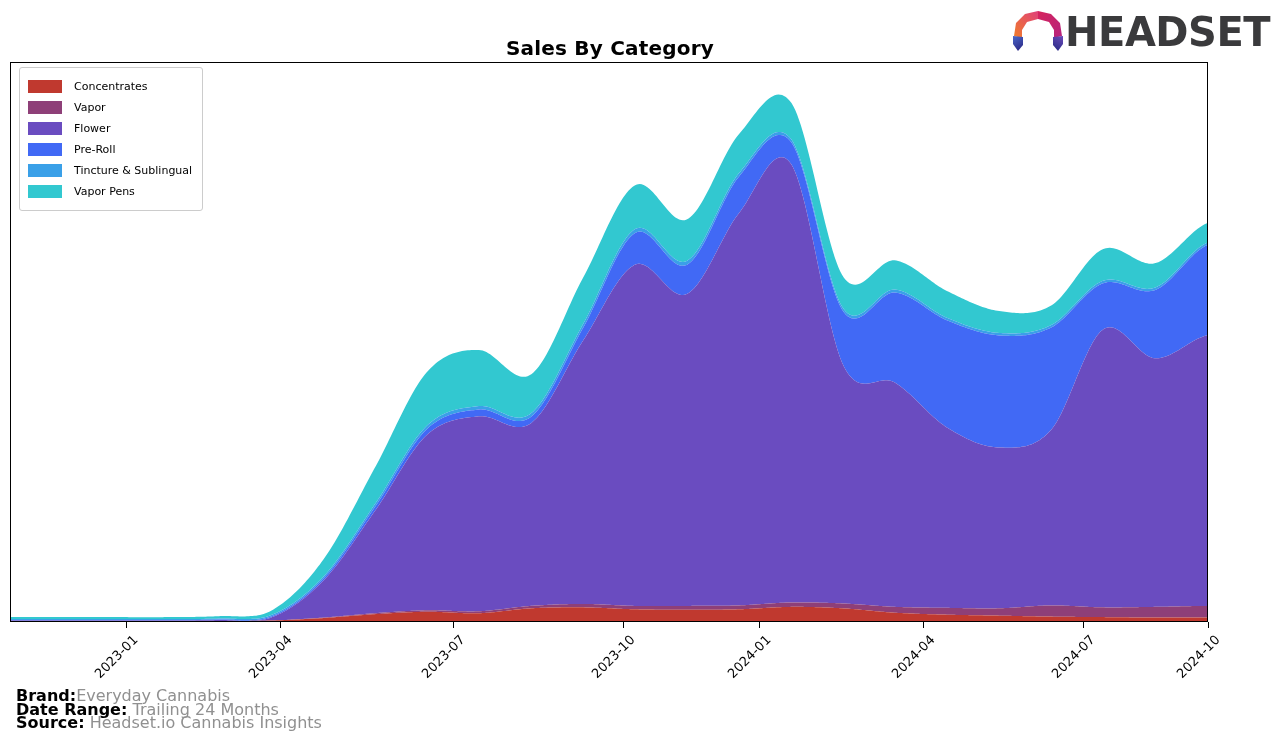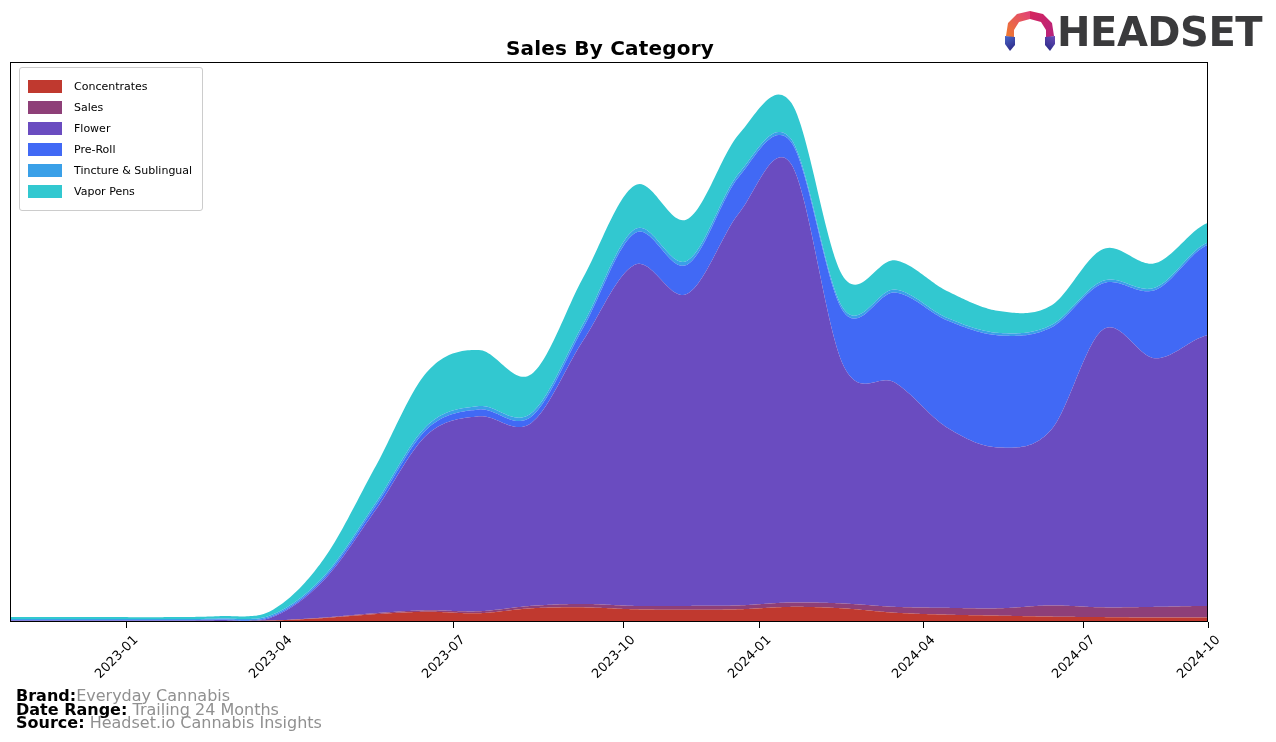--- a/index.html
+++ b/index.html
@@ -31,21 +31,21 @@
     text-align: center;
     font-size: 20px;
     font-weight: bold;
     color: #000000;
     letter-spacing: 0.2px;
   }
 
   
   #brand-logo {
     position: absolute;
-    right: 14px;
+    right: 6px;
     top: 8px;
     height: 48px;
     display: flex;
     align-items: center;
   }
   #brand-logo .logo-word {
     font-size: 40px;
     font-weight: bold;
     color: #3a3a3c;
     letter-spacing: -0.5px;
@@ -190,21 +190,21 @@
         <path d="M 0.00 558.00 L 1.87 558.00 L 3.74 558.00 L 5.62 558.00 L 7.49 558.00 L 9.36 558.00 L 11.23 558.00 L 13.10 558.00 L 14.97 558.00 L 16.85 558.00 L 18.72 558.00 L 20.59 558.00 L 22.46 558.00 L 24.33 558.00 L 26.20 558.00 L 28.08 558.00 L 29.95 558.00 L 31.82 558.00 L 33.69 558.00 L 35.56 558.00 L 37.43 558.00 L 39.31 558.00 L 41.18 558.00 L 43.05 558.00 L 44.92 558.00 L 46.79 558.00 L 48.66 558.00 L 50.54 558.00 L 52.41 558.00 L 54.28 558.00 L 56.15 558.00 L 58.02 558.00 L 59.89 558.00 L 61.77 558.00 L 63.64 558.00 L 65.51 558.00 L 67.38 558.00 L 69.25 558.00 L 71.12 558.00 L 73.00 558.00 L 74.87 558.00 L 76.74 558.00 L 78.61 558.00 L 80.48 558.00 L 82.35 558.00 L 84.23 558.00 L 86.10 558.00 L 87.97 558.00 L 89.84 558.00 L 91.71 558.00 L 93.58 558.00 L 95.46 558.00 L 97.33 558.00 L 99.20 558.00 L 101.07 558.00 L 102.94 558.00 L 104.81 558.00 L 106.69 558.00 L 108.56 558.00 L 110.43 558.00 L 112.30 558.00 L 114.17 558.00 L 116.04 558.00 L 117.92 558.00 L 119.79 558.00 L 121.66 558.00 L 123.53 558.00 L 125.40 558.00 L 127.27 558.00 L 129.15 558.00 L 131.02 558.00 L 132.89 558.00 L 134.76 558.00 L 136.63 558.00 L 138.50 558.00 L 140.38 558.00 L 142.25 558.00 L 144.12 558.00 L 145.99 558.00 L 147.86 558.00 L 149.73 558.00 L 151.61 558.00 L 153.48 558.00 L 155.35 558.00 L 157.22 558.00 L 159.09 558.00 L 160.96 558.00 L 162.84 558.00 L 164.71 558.00 L 166.58 558.00 L 168.45 558.00 L 170.32 558.00 L 172.19 558.00 L 174.07 558.00 L 175.94 558.00 L 177.81 558.00 L 179.68 558.00 L 181.55 558.00 L 183.42 558.00 L 185.30 558.00 L 187.17 558.00 L 189.04 558.00 L 190.91 558.00 L 192.78 558.00 L 194.65 558.00 L 196.53 558.00 L 198.40 558.00 L 200.27 558.00 L 202.14 558.00 L 204.01 558.00 L 205.88 558.00 L 207.76 558.00 L 209.63 557.99 L 211.50 557.99 L 213.37 557.98 L 215.24 557.97 L 217.11 557.97 L 218.99 557.96 L 220.86 557.96 L 222.73 557.95 L 224.60 557.95 L 226.47 557.94 L 228.34 557.94 L 230.22 557.93 L 232.09 557.92 L 233.96 557.91 L 235.83 557.90 L 237.70 557.88 L 239.57 557.87 L 241.45 557.85 L 243.32 557.83 L 245.19 557.81 L 247.06 557.78 L 248.93 557.75 L 250.80 557.72 L 252.68 557.69 L 254.55 557.65 L 256.42 557.61 L 258.29 557.56 L 260.16 557.51 L 262.03 557.45 L 263.91 557.40 L 265.78 557.34 L 267.65 557.27 L 269.52 557.21 L 271.39 557.14 L 273.26 557.06 L 275.14 556.99 L 277.01 556.91 L 278.88 556.83 L 280.75 556.75 L 282.62 556.67 L 284.49 556.58 L 286.37 556.49 L 288.24 556.40 L 290.11 556.30 L 291.98 556.21 L 293.85 556.11 L 295.72 556.01 L 297.60 555.91 L 299.47 555.81 L 301.34 555.70 L 303.21 555.60 L 305.08 555.49 L 306.95 555.38 L 308.83 555.27 L 310.70 555.15 L 312.57 555.04 L 314.44 554.92 L 316.31 554.80 L 318.18 554.67 L 320.06 554.54 L 321.93 554.40 L 323.80 554.26 L 325.67 554.12 L 327.54 553.97 L 329.41 553.82 L 331.29 553.67 L 333.16 553.52 L 335.03 553.37 L 336.90 553.22 L 338.77 553.06 L 340.64 552.91 L 342.52 552.76 L 344.39 552.60 L 346.26 552.45 L 348.13 552.31 L 350.00 552.16 L 351.87 552.02 L 353.75 551.88 L 355.62 551.74 L 357.49 551.60 L 359.36 551.48 L 361.23 551.35 L 363.10 551.23 L 364.98 551.12 L 366.85 551.00 L 368.72 550.89 L 370.59 550.77 L 372.46 550.65 L 374.33 550.54 L 376.21 550.42 L 378.08 550.31 L 379.95 550.19 L 381.82 550.08 L 383.69 549.97 L 385.56 549.87 L 387.44 549.76 L 389.31 549.66 L 391.18 549.56 L 393.05 549.47 L 394.92 549.38 L 396.79 549.29 L 398.67 549.21 L 400.54 549.13 L 402.41 549.06 L 404.28 549.00 L 406.15 548.94 L 408.03 548.88 L 409.90 548.84 L 411.77 548.80 L 413.64 548.77 L 415.51 548.74 L 417.38 548.73 L 419.26 548.74 L 421.13 548.76 L 423.00 548.79 L 424.87 548.84 L 426.74 548.90 L 428.61 548.96 L 430.49 549.04 L 432.36 549.13 L 434.23 549.22 L 436.10 549.31 L 437.97 549.41 L 439.84 549.51 L 441.72 549.61 L 443.59 549.71 L 445.46 549.80 L 447.33 549.89 L 449.20 549.98 L 451.07 550.06 L 452.95 550.13 L 454.82 550.18 L 456.69 550.23 L 458.56 550.27 L 460.43 550.29 L 462.30 550.30 L 464.18 550.28 L 466.05 550.25 L 467.92 550.20 L 469.79 550.13 L 471.66 550.04 L 473.53 549.93 L 475.41 549.81 L 477.28 549.66 L 479.15 549.51 L 481.02 549.34 L 482.89 549.15 L 484.76 548.96 L 486.64 548.76 L 488.51 548.55 L 490.38 548.34 L 492.25 548.12 L 494.12 547.90 L 495.99 547.68 L 497.87 547.46 L 499.74 547.24 L 501.61 547.02 L 503.48 546.81 L 505.35 546.60 L 507.22 546.40 L 509.10 546.20 L 510.97 546.02 L 512.84 545.85 L 514.71 545.69 L 516.58 545.55 L 518.45 545.42 L 520.33 545.31 L 522.20 545.21 L 524.07 545.11 L 525.94 545.02 L 527.81 544.94 L 529.68 544.86 L 531.56 544.79 L 533.43 544.73 L 535.30 544.67 L 537.17 544.61 L 539.04 544.56 L 540.91 544.51 L 542.79 544.47 L 544.66 544.44 L 546.53 544.41 L 548.40 544.38 L 550.27 544.35 L 552.14 544.34 L 554.02 544.32 L 555.89 544.31 L 557.76 544.30 L 559.63 544.30 L 561.50 544.30 L 563.37 544.30 L 565.25 544.31 L 567.12 544.32 L 568.99 544.33 L 570.86 544.34 L 572.73 544.36 L 574.60 544.39 L 576.48 544.42 L 578.35 544.46 L 580.22 544.51 L 582.09 544.57 L 583.96 544.63 L 585.83 544.70 L 587.71 544.77 L 589.58 544.85 L 591.45 544.93 L 593.32 545.02 L 595.19 545.10 L 597.06 545.19 L 598.94 545.28 L 600.81 545.37 L 602.68 545.46 L 604.55 545.55 L 606.42 545.64 L 608.29 545.73 L 610.17 545.81 L 612.04 545.89 L 613.91 545.97 L 615.78 546.05 L 617.65 546.11 L 619.52 546.18 L 621.40 546.23 L 623.27 546.28 L 625.14 546.33 L 627.01 546.37 L 628.88 546.41 L 630.75 546.44 L 632.63 546.48 L 634.50 546.51 L 636.37 546.54 L 638.24 546.57 L 640.11 546.59 L 641.98 546.62 L 643.86 546.64 L 645.73 546.66 L 647.60 546.68 L 649.47 546.69 L 651.34 546.71 L 653.21 546.72 L 655.09 546.73 L 656.96 546.75 L 658.83 546.75 L 660.70 546.76 L 662.57 546.77 L 664.44 546.78 L 666.32 546.78 L 668.19 546.78 L 670.06 546.79 L 671.93 546.79 L 673.80 546.79 L 675.67 546.79 L 677.55 546.79 L 679.42 546.79 L 681.29 546.79 L 683.16 546.79 L 685.03 546.79 L 686.90 546.79 L 688.78 546.78 L 690.65 546.78 L 692.52 546.77 L 694.39 546.77 L 696.26 546.76 L 698.13 546.75 L 700.01 546.74 L 701.88 546.73 L 703.75 546.72 L 705.62 546.70 L 707.49 546.68 L 709.36 546.66 L 711.24 546.64 L 713.11 546.61 L 714.98 546.58 L 716.85 546.55 L 718.72 546.52 L 720.59 546.48 L 722.47 546.44 L 724.34 546.40 L 726.21 546.35 L 728.08 546.30 L 729.95 546.24 L 731.82 546.17 L 733.70 546.10 L 735.57 546.02 L 737.44 545.93 L 739.31 545.83 L 741.18 545.73 L 743.05 545.62 L 744.93 545.51 L 746.80 545.40 L 748.67 545.29 L 750.54 545.17 L 752.41 545.06 L 754.28 544.94 L 756.16 544.83 L 758.03 544.72 L 759.90 544.61 L 761.77 544.51 L 763.64 544.41 L 765.51 544.32 L 767.39 544.23 L 769.26 544.15 L 771.13 544.08 L 773.00 544.01 L 774.87 543.96 L 776.74 543.91 L 778.62 543.88 L 780.49 543.86 L 782.36 543.85 L 784.23 543.84 L 786.10 543.84 L 787.97 543.85 L 789.85 543.86 L 791.72 543.87 L 793.59 543.90 L 795.46 543.92 L 797.33 543.96 L 799.21 543.99 L 801.08 544.04 L 802.95 544.08 L 804.82 544.13 L 806.69 544.19 L 808.56 544.25 L 810.44 544.32 L 812.31 544.39 L 814.18 544.46 L 816.05 544.54 L 817.92 544.62 L 819.79 544.70 L 821.67 544.79 L 823.54 544.88 L 825.41 544.97 L 827.28 545.07 L 829.15 545.17 L 831.02 545.27 L 832.90 545.38 L 834.77 545.49 L 836.64 545.62 L 838.51 545.75 L 840.38 545.90 L 842.25 546.04 L 844.13 546.20 L 846.00 546.36 L 847.87 546.53 L 849.74 546.70 L 851.61 546.88 L 853.48 547.05 L 855.36 547.23 L 857.23 547.42 L 859.10 547.60 L 860.97 547.78 L 862.84 547.96 L 864.71 548.14 L 866.59 548.32 L 868.46 548.49 L 870.33 548.66 L 872.20 548.83 L 874.07 548.99 L 875.94 549.14 L 877.82 549.29 L 879.69 549.43 L 881.56 549.56 L 883.43 549.68 L 885.30 549.79 L 887.17 549.90 L 889.05 550.00 L 890.92 550.10 L 892.79 550.20 L 894.66 550.29 L 896.53 550.37 L 898.40 550.46 L 900.28 550.54 L 902.15 550.61 L 904.02 550.69 L 905.89 550.76 L 907.76 550.82 L 909.63 550.89 L 911.51 550.95 L 913.38 551.01 L 915.25 551.07 L 917.12 551.13 L 918.99 551.19 L 920.86 551.24 L 922.74 551.29 L 924.61 551.35 L 926.48 551.40 L 928.35 551.45 L 930.22 551.50 L 932.09 551.56 L 933.97 551.61 L 935.84 551.66 L 937.71 551.71 L 939.58 551.76 L 941.45 551.81 L 943.32 551.85 L 945.20 551.89 L 947.07 551.94 L 948.94 551.97 L 950.81 552.01 L 952.68 552.05 L 954.55 552.08 L 956.43 552.12 L 958.30 552.15 L 960.17 552.18 L 962.04 552.21 L 963.91 552.24 L 965.78 552.27 L 967.66 552.30 L 969.53 552.33 L 971.40 552.36 L 973.27 552.39 L 975.14 552.42 L 977.01 552.45 L 978.89 552.48 L 980.76 552.51 L 982.63 552.54 L 984.50 552.58 L 986.37 552.61 L 988.24 552.64 L 990.12 552.68 L 991.99 552.71 L 993.86 552.75 L 995.73 552.79 L 997.60 552.83 L 999.47 552.86 L 1001.35 552.90 L 1003.22 552.94 L 1005.09 552.98 L 1006.96 553.01 L 1008.83 553.05 L 1010.70 553.09 L 1012.58 553.13 L 1014.45 553.17 L 1016.32 553.20 L 1018.19 553.24 L 1020.06 553.28 L 1021.93 553.31 L 1023.81 553.35 L 1025.68 553.38 L 1027.55 553.41 L 1029.42 553.45 L 1031.29 553.48 L 1033.16 553.51 L 1035.04 553.54 L 1036.91 553.57 L 1038.78 553.60 L 1040.65 553.62 L 1042.52 553.65 L 1044.39 553.67 L 1046.27 553.69 L 1048.14 553.72 L 1050.01 553.74 L 1051.88 553.76 L 1053.75 553.78 L 1055.62 553.80 L 1057.50 553.81 L 1059.37 553.83 L 1061.24 553.85 L 1063.11 553.86 L 1064.98 553.88 L 1066.85 553.89 L 1068.73 553.91 L 1070.60 553.92 L 1072.47 553.94 L 1074.34 553.95 L 1076.21 553.97 L 1078.08 553.98 L 1079.96 554.00 L 1081.83 554.01 L 1083.70 554.03 L 1085.57 554.04 L 1087.44 554.06 L 1089.31 554.08 L 1091.19 554.09 L 1093.06 554.11 L 1094.93 554.13 L 1096.80 554.15 L 1098.67 554.17 L 1100.54 554.19 L 1102.42 554.21 L 1104.29 554.23 L 1106.16 554.25 L 1108.03 554.27 L 1109.90 554.29 L 1111.77 554.31 L 1113.65 554.33 L 1115.52 554.35 L 1117.39 554.37 L 1119.26 554.39 L 1121.13 554.41 L 1123.00 554.43 L 1124.88 554.44 L 1126.75 554.46 L 1128.62 554.48 L 1130.49 554.50 L 1132.36 554.51 L 1134.23 554.53 L 1136.11 554.54 L 1137.98 554.55 L 1139.85 554.57 L 1141.72 554.58 L 1143.59 554.59 L 1145.46 554.59 L 1147.34 554.60 L 1149.21 554.61 L 1151.08 554.61 L 1152.95 554.62 L 1154.82 554.62 L 1156.69 554.62 L 1158.57 554.62 L 1160.44 554.62 L 1162.31 554.62 L 1164.18 554.62 L 1166.05 554.62 L 1167.92 554.62 L 1169.80 554.62 L 1171.67 554.62 L 1173.54 554.61 L 1175.41 554.61 L 1177.28 554.61 L 1179.15 554.61 L 1181.03 554.60 L 1182.90 554.60 L 1184.77 554.60 L 1186.64 554.59 L 1188.51 554.59 L 1190.38 554.59 L 1192.26 554.59 L 1194.13 554.59 L 1196.00 554.59 L 1196.00 558.00 L 1194.13 558.00 L 1192.26 558.00 L 1190.38 558.00 L 1188.51 558.00 L 1186.64 558.00 L 1184.77 558.00 L 1182.90 558.00 L 1181.03 558.00 L 1179.15 558.00 L 1177.28 558.00 L 1175.41 558.00 L 1173.54 558.00 L 1171.67 558.00 L 1169.80 558.00 L 1167.92 558.00 L 1166.05 558.00 L 1164.18 558.00 L 1162.31 558.00 L 1160.44 558.00 L 1158.57 558.00 L 1156.69 558.00 L 1154.82 558.00 L 1152.95 558.00 L 1151.08 558.00 L 1149.21 558.00 L 1147.34 558.00 L 1145.46 558.00 L 1143.59 558.00 L 1141.72 558.00 L 1139.85 558.00 L 1137.98 558.00 L 1136.11 558.00 L 1134.23 558.00 L 1132.36 558.00 L 1130.49 558.00 L 1128.62 558.00 L 1126.75 558.00 L 1124.88 558.00 L 1123.00 558.00 L 1121.13 558.00 L 1119.26 558.00 L 1117.39 558.00 L 1115.52 558.00 L 1113.65 558.00 L 1111.77 558.00 L 1109.90 558.00 L 1108.03 558.00 L 1106.16 558.00 L 1104.29 558.00 L 1102.42 558.00 L 1100.54 558.00 L 1098.67 558.00 L 1096.80 558.00 L 1094.93 558.00 L 1093.06 558.00 L 1091.19 558.00 L 1089.31 558.00 L 1087.44 558.00 L 1085.57 558.00 L 1083.70 558.00 L 1081.83 558.00 L 1079.96 558.00 L 1078.08 558.00 L 1076.21 558.00 L 1074.34 558.00 L 1072.47 558.00 L 1070.60 558.00 L 1068.73 558.00 L 1066.85 558.00 L 1064.98 558.00 L 1063.11 558.00 L 1061.24 558.00 L 1059.37 558.00 L 1057.50 558.00 L 1055.62 558.00 L 1053.75 558.00 L 1051.88 558.00 L 1050.01 558.00 L 1048.14 558.00 L 1046.27 558.00 L 1044.39 558.00 L 1042.52 558.00 L 1040.65 558.00 L 1038.78 558.00 L 1036.91 558.00 L 1035.04 558.00 L 1033.16 558.00 L 1031.29 558.00 L 1029.42 558.00 L 1027.55 558.00 L 1025.68 558.00 L 1023.81 558.00 L 1021.93 558.00 L 1020.06 558.00 L 1018.19 558.00 L 1016.32 558.00 L 1014.45 558.00 L 1012.58 558.00 L 1010.70 558.00 L 1008.83 558.00 L 1006.96 558.00 L 1005.09 558.00 L 1003.22 558.00 L 1001.35 558.00 L 999.47 558.00 L 997.60 558.00 L 995.73 558.00 L 993.86 558.00 L 991.99 558.00 L 990.12 558.00 L 988.24 558.00 L 986.37 558.00 L 984.50 558.00 L 982.63 558.00 L 980.76 558.00 L 978.89 558.00 L 977.01 558.00 L 975.14 558.00 L 973.27 558.00 L 971.40 558.00 L 969.53 558.00 L 967.66 558.00 L 965.78 558.00 L 963.91 558.00 L 962.04 558.00 L 960.17 558.00 L 958.30 558.00 L 956.43 558.00 L 954.55 558.00 L 952.68 558.00 L 950.81 558.00 L 948.94 558.00 L 947.07 558.00 L 945.20 558.00 L 943.32 558.00 L 941.45 558.00 L 939.58 558.00 L 937.71 558.00 L 935.84 558.00 L 933.97 558.00 L 932.09 558.00 L 930.22 558.00 L 928.35 558.00 L 926.48 558.00 L 924.61 558.00 L 922.74 558.00 L 920.86 558.00 L 918.99 558.00 L 917.12 558.00 L 915.25 558.00 L 913.38 558.00 L 911.51 558.00 L 909.63 558.00 L 907.76 558.00 L 905.89 558.00 L 904.02 558.00 L 902.15 558.00 L 900.28 558.00 L 898.40 558.00 L 896.53 558.00 L 894.66 558.00 L 892.79 558.00 L 890.92 558.00 L 889.05 558.00 L 887.17 558.00 L 885.30 558.00 L 883.43 558.00 L 881.56 558.00 L 879.69 558.00 L 877.82 558.00 L 875.94 558.00 L 874.07 558.00 L 872.20 558.00 L 870.33 558.00 L 868.46 558.00 L 866.59 558.00 L 864.71 558.00 L 862.84 558.00 L 860.97 558.00 L 859.10 558.00 L 857.23 558.00 L 855.36 558.00 L 853.48 558.00 L 851.61 558.00 L 849.74 558.00 L 847.87 558.00 L 846.00 558.00 L 844.13 558.00 L 842.25 558.00 L 840.38 558.00 L 838.51 558.00 L 836.64 558.00 L 834.77 558.00 L 832.90 558.00 L 831.02 558.00 L 829.15 558.00 L 827.28 558.00 L 825.41 558.00 L 823.54 558.00 L 821.67 558.00 L 819.79 558.00 L 817.92 558.00 L 816.05 558.00 L 814.18 558.00 L 812.31 558.00 L 810.44 558.00 L 808.56 558.00 L 806.69 558.00 L 804.82 558.00 L 802.95 558.00 L 801.08 558.00 L 799.21 558.00 L 797.33 558.00 L 795.46 558.00 L 793.59 558.00 L 791.72 558.00 L 789.85 558.00 L 787.97 558.00 L 786.10 558.00 L 784.23 558.00 L 782.36 558.00 L 780.49 558.00 L 778.62 558.00 L 776.74 558.00 L 774.87 558.00 L 773.00 558.00 L 771.13 558.00 L 769.26 558.00 L 767.39 558.00 L 765.51 558.00 L 763.64 558.00 L 761.77 558.00 L 759.90 558.00 L 758.03 558.00 L 756.16 558.00 L 754.28 558.00 L 752.41 558.00 L 750.54 558.00 L 748.67 558.00 L 746.80 558.00 L 744.93 558.00 L 743.05 558.00 L 741.18 558.00 L 739.31 558.00 L 737.44 558.00 L 735.57 558.00 L 733.70 558.00 L 731.82 558.00 L 729.95 558.00 L 728.08 558.00 L 726.21 558.00 L 724.34 558.00 L 722.47 558.00 L 720.59 558.00 L 718.72 558.00 L 716.85 558.00 L 714.98 558.00 L 713.11 558.00 L 711.24 558.00 L 709.36 558.00 L 707.49 558.00 L 705.62 558.00 L 703.75 558.00 L 701.88 558.00 L 700.01 558.00 L 698.13 558.00 L 696.26 558.00 L 694.39 558.00 L 692.52 558.00 L 690.65 558.00 L 688.78 558.00 L 686.90 558.00 L 685.03 558.00 L 683.16 558.00 L 681.29 558.00 L 679.42 558.00 L 677.55 558.00 L 675.67 558.00 L 673.80 558.00 L 671.93 558.00 L 670.06 558.00 L 668.19 558.00 L 666.32 558.00 L 664.44 558.00 L 662.57 558.00 L 660.70 558.00 L 658.83 558.00 L 656.96 558.00 L 655.09 558.00 L 653.21 558.00 L 651.34 558.00 L 649.47 558.00 L 647.60 558.00 L 645.73 558.00 L 643.86 558.00 L 641.98 558.00 L 640.11 558.00 L 638.24 558.00 L 636.37 558.00 L 634.50 558.00 L 632.63 558.00 L 630.75 558.00 L 628.88 558.00 L 627.01 558.00 L 625.14 558.00 L 623.27 558.00 L 621.40 558.00 L 619.52 558.00 L 617.65 558.00 L 615.78 558.00 L 613.91 558.00 L 612.04 558.00 L 610.17 558.00 L 608.29 558.00 L 606.42 558.00 L 604.55 558.00 L 602.68 558.00 L 600.81 558.00 L 598.94 558.00 L 597.06 558.00 L 595.19 558.00 L 593.32 558.00 L 591.45 558.00 L 589.58 558.00 L 587.71 558.00 L 585.83 558.00 L 583.96 558.00 L 582.09 558.00 L 580.22 558.00 L 578.35 558.00 L 576.48 558.00 L 574.60 558.00 L 572.73 558.00 L 570.86 558.00 L 568.99 558.00 L 567.12 558.00 L 565.25 558.00 L 563.37 558.00 L 561.50 558.00 L 559.63 558.00 L 557.76 558.00 L 555.89 558.00 L 554.02 558.00 L 552.14 558.00 L 550.27 558.00 L 548.40 558.00 L 546.53 558.00 L 544.66 558.00 L 542.79 558.00 L 540.91 558.00 L 539.04 558.00 L 537.17 558.00 L 535.30 558.00 L 533.43 558.00 L 531.56 558.00 L 529.68 558.00 L 527.81 558.00 L 525.94 558.00 L 524.07 558.00 L 522.20 558.00 L 520.33 558.00 L 518.45 558.00 L 516.58 558.00 L 514.71 558.00 L 512.84 558.00 L 510.97 558.00 L 509.10 558.00 L 507.22 558.00 L 505.35 558.00 L 503.48 558.00 L 501.61 558.00 L 499.74 558.00 L 497.87 558.00 L 495.99 558.00 L 494.12 558.00 L 492.25 558.00 L 490.38 558.00 L 488.51 558.00 L 486.64 558.00 L 484.76 558.00 L 482.89 558.00 L 481.02 558.00 L 479.15 558.00 L 477.28 558.00 L 475.41 558.00 L 473.53 558.00 L 471.66 558.00 L 469.79 558.00 L 467.92 558.00 L 466.05 558.00 L 464.18 558.00 L 462.30 558.00 L 460.43 558.00 L 458.56 558.00 L 456.69 558.00 L 454.82 558.00 L 452.95 558.00 L 451.07 558.00 L 449.20 558.00 L 447.33 558.00 L 445.46 558.00 L 443.59 558.00 L 441.72 558.00 L 439.84 558.00 L 437.97 558.00 L 436.10 558.00 L 434.23 558.00 L 432.36 558.00 L 430.49 558.00 L 428.61 558.00 L 426.74 558.00 L 424.87 558.00 L 423.00 558.00 L 421.13 558.00 L 419.26 558.00 L 417.38 558.00 L 415.51 558.00 L 413.64 558.00 L 411.77 558.00 L 409.90 558.00 L 408.03 558.00 L 406.15 558.00 L 404.28 558.00 L 402.41 558.00 L 400.54 558.00 L 398.67 558.00 L 396.79 558.00 L 394.92 558.00 L 393.05 558.00 L 391.18 558.00 L 389.31 558.00 L 387.44 558.00 L 385.56 558.00 L 383.69 558.00 L 381.82 558.00 L 379.95 558.00 L 378.08 558.00 L 376.21 558.00 L 374.33 558.00 L 372.46 558.00 L 370.59 558.00 L 368.72 558.00 L 366.85 558.00 L 364.98 558.00 L 363.10 558.00 L 361.23 558.00 L 359.36 558.00 L 357.49 558.00 L 355.62 558.00 L 353.75 558.00 L 351.87 558.00 L 350.00 558.00 L 348.13 558.00 L 346.26 558.00 L 344.39 558.00 L 342.52 558.00 L 340.64 558.00 L 338.77 558.00 L 336.90 558.00 L 335.03 558.00 L 333.16 558.00 L 331.29 558.00 L 329.41 558.00 L 327.54 558.00 L 325.67 558.00 L 323.80 558.00 L 321.93 558.00 L 320.06 558.00 L 318.18 558.00 L 316.31 558.00 L 314.44 558.00 L 312.57 558.00 L 310.70 558.00 L 308.83 558.00 L 306.95 558.00 L 305.08 558.00 L 303.21 558.00 L 301.34 558.00 L 299.47 558.00 L 297.60 558.00 L 295.72 558.00 L 293.85 558.00 L 291.98 558.00 L 290.11 558.00 L 288.24 558.00 L 286.37 558.00 L 284.49 558.00 L 282.62 558.00 L 280.75 558.00 L 278.88 558.00 L 277.01 558.00 L 275.14 558.00 L 273.26 558.00 L 271.39 558.00 L 269.52 558.00 L 267.65 558.00 L 265.78 558.00 L 263.91 558.00 L 262.03 558.00 L 260.16 558.00 L 258.29 558.00 L 256.42 558.00 L 254.55 558.00 L 252.68 558.00 L 250.80 558.00 L 248.93 558.00 L 247.06 558.00 L 245.19 558.00 L 243.32 558.00 L 241.45 558.00 L 239.57 558.00 L 237.70 558.00 L 235.83 558.00 L 233.96 558.00 L 232.09 558.00 L 230.22 558.00 L 228.34 558.00 L 226.47 558.00 L 224.60 558.00 L 222.73 558.00 L 220.86 558.00 L 218.99 558.00 L 217.11 558.00 L 215.24 558.00 L 213.37 558.00 L 211.50 558.00 L 209.63 558.00 L 207.76 558.00 L 205.88 558.00 L 204.01 558.00 L 202.14 558.00 L 200.27 558.00 L 198.40 558.00 L 196.53 558.00 L 194.65 558.00 L 192.78 558.00 L 190.91 558.00 L 189.04 558.00 L 187.17 558.00 L 185.30 558.00 L 183.42 558.00 L 181.55 558.00 L 179.68 558.00 L 177.81 558.00 L 175.94 558.00 L 174.07 558.00 L 172.19 558.00 L 170.32 558.00 L 168.45 558.00 L 166.58 558.00 L 164.71 558.00 L 162.84 558.00 L 160.96 558.00 L 159.09 558.00 L 157.22 558.00 L 155.35 558.00 L 153.48 558.00 L 151.61 558.00 L 149.73 558.00 L 147.86 558.00 L 145.99 558.00 L 144.12 558.00 L 142.25 558.00 L 140.38 558.00 L 138.50 558.00 L 136.63 558.00 L 134.76 558.00 L 132.89 558.00 L 131.02 558.00 L 129.15 558.00 L 127.27 558.00 L 125.40 558.00 L 123.53 558.00 L 121.66 558.00 L 119.79 558.00 L 117.92 558.00 L 116.04 558.00 L 114.17 558.00 L 112.30 558.00 L 110.43 558.00 L 108.56 558.00 L 106.69 558.00 L 104.81 558.00 L 102.94 558.00 L 101.07 558.00 L 99.20 558.00 L 97.33 558.00 L 95.46 558.00 L 93.58 558.00 L 91.71 558.00 L 89.84 558.00 L 87.97 558.00 L 86.10 558.00 L 84.23 558.00 L 82.35 558.00 L 80.48 558.00 L 78.61 558.00 L 76.74 558.00 L 74.87 558.00 L 73.00 558.00 L 71.12 558.00 L 69.25 558.00 L 67.38 558.00 L 65.51 558.00 L 63.64 558.00 L 61.77 558.00 L 59.89 558.00 L 58.02 558.00 L 56.15 558.00 L 54.28 558.00 L 52.41 558.00 L 50.54 558.00 L 48.66 558.00 L 46.79 558.00 L 44.92 558.00 L 43.05 558.00 L 41.18 558.00 L 39.31 558.00 L 37.43 558.00 L 35.56 558.00 L 33.69 558.00 L 31.82 558.00 L 29.95 558.00 L 28.08 558.00 L 26.20 558.00 L 24.33 558.00 L 22.46 558.00 L 20.59 558.00 L 18.72 558.00 L 16.85 558.00 L 14.97 558.00 L 13.10 558.00 L 11.23 558.00 L 9.36 558.00 L 7.49 558.00 L 5.62 558.00 L 3.74 558.00 L 1.87 558.00 L 0.00 558.00 Z" fill="#c0392f"></path>
       </svg>
 
     <div id="legend">
         <div class="legend-row">
           <span class="legend-swatch" style="background: rgb(192, 57, 47);"></span>
           <span class="legend-label">Concentrates</span>
         </div>
         <div class="legend-row">
           <span class="legend-swatch" style="background: rgb(142, 63, 120);"></span>
-          <span class="legend-label">Sales</span>
+          <span class="legend-label">Vapor</span>
         </div>
         <div class="legend-row">
           <span class="legend-swatch" style="background: rgb(106, 76, 192);"></span>
           <span class="legend-label">Flower</span>
         </div>
         <div class="legend-row">
           <span class="legend-swatch" style="background: rgb(65, 105, 245);"></span>
           <span class="legend-label">Pre-Roll</span>
         </div>
         <div class="legend-row">

